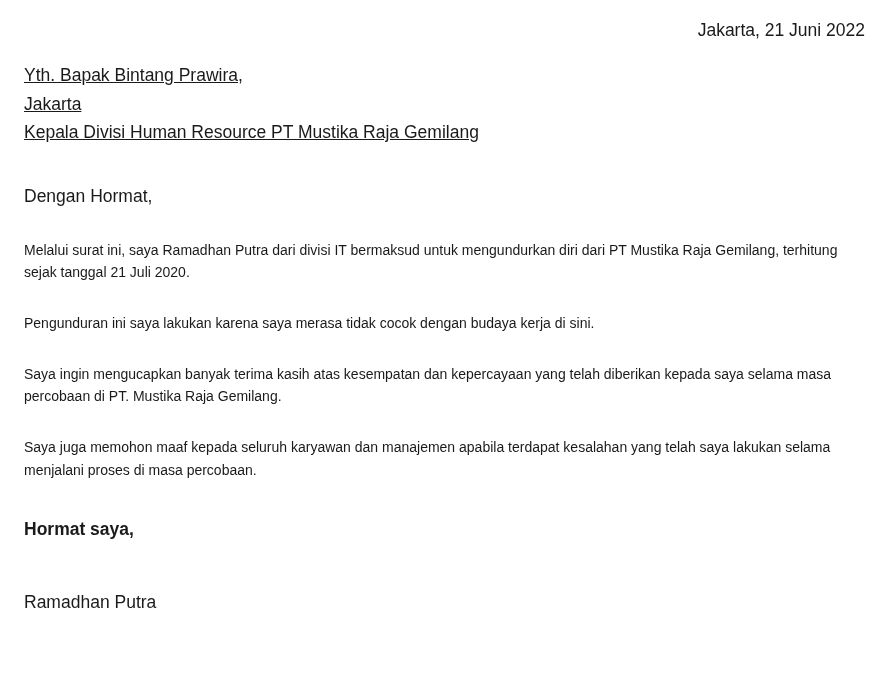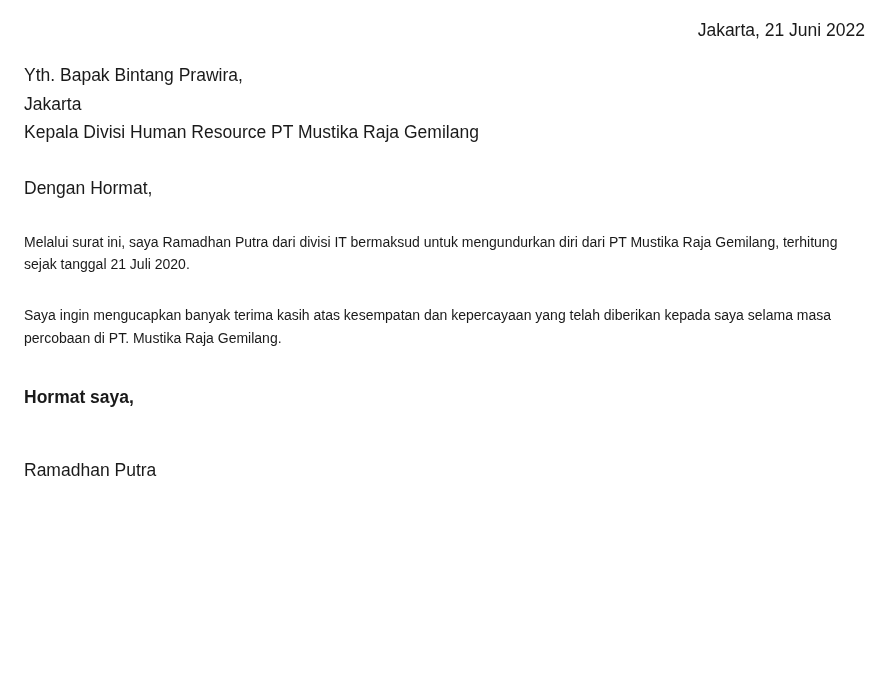--- a/index.html
+++ b/index.html
@@ -28,25 +28,26 @@
     margin: 0 0 18px 0;
     padding-right: 2px;
   }
   .addressee {
     font-size: 17.5px;
     line-height: 1.62;
     margin: 0 0 0 0;
   }
   .addressee div {
     white-space: nowrap;
+    text-decoration: underline;
   }
   .salutation {
     font-size: 17.5px;
     line-height: 1.62;
-    margin: 28px 0 0 0;
+    margin: 36px 0 0 0;
   }
   .para {
     font-size: 14px;
     line-height: 1.62;
     margin: 28px 0 0 0;
     max-width: 845px;
   }
   .closing {
     font-size: 17.5px;
     line-height: 1.62;
@@ -68,19 +69,21 @@
 
   <div class="addressee">
     <div>Yth. Bapak Bintang Prawira,</div>
     <div>Jakarta</div>
     <div>Kepala Divisi Human Resource PT Mustika Raja Gemilang</div>
   </div>
 
   <div class="salutation">Dengan Hormat,</div>
 
   <p class="para">Melalui surat ini, saya Ramadhan Putra dari divisi IT bermaksud untuk mengundurkan diri dari PT Mustika Raja Gemilang, terhitung sejak tanggal 21 Juli 2020.</p>
+  <p class="para">Pengunduran ini saya lakukan karena saya merasa tidak cocok dengan budaya kerja di sini.</p>
   <p class="para">Saya ingin mengucapkan banyak terima kasih atas kesempatan dan kepercayaan yang telah diberikan kepada saya selama masa percobaan di PT. Mustika Raja Gemilang.</p>
+  <p class="para">Saya juga memohon maaf kepada seluruh karyawan dan manajemen apabila terdapat kesalahan yang telah saya lakukan selama menjalani proses di masa percobaan.</p>
 
   <div class="closing">Hormat saya,</div>
 
   <div class="signature">Ramadhan Putra</div>
 
 </div>
 
 </body></html>

